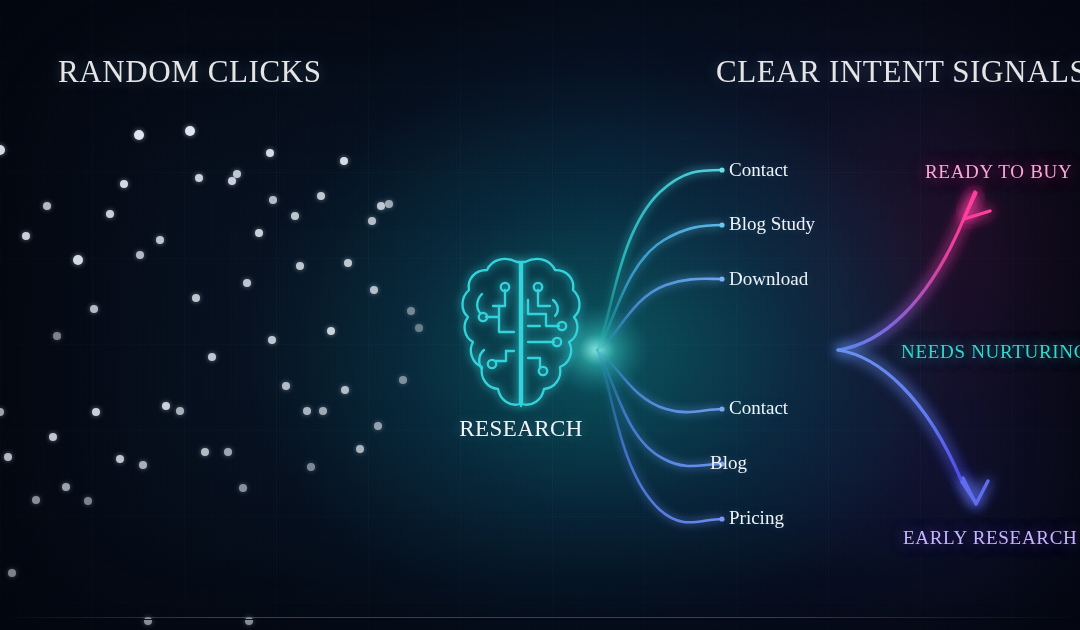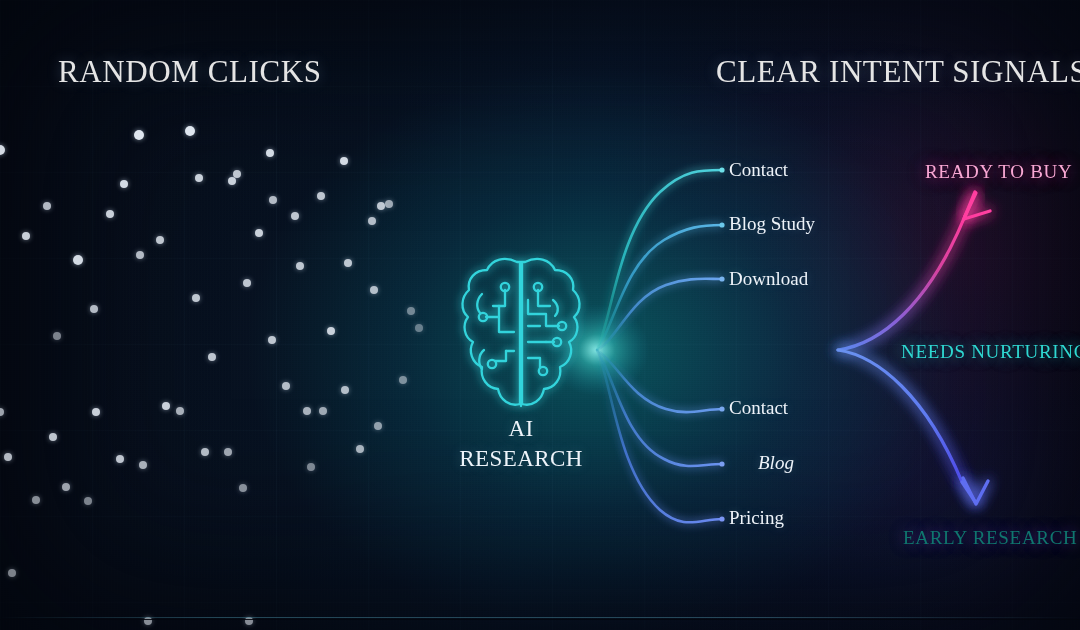--- a/index.html
+++ b/index.html
@@ -118,21 +118,21 @@
   }
   #outcome-nurturing {
     left: 901px;
     top: 341px;
     color: #2fd8d2;
     text-shadow: 0 0 14px rgba(47,216,210,0.55), 0 0 28px rgba(47,216,210,0.22);
   }
   #outcome-early {
     left: 903px;
     top: 527px;
-    color: #0f766e;
+    color: #c4b5fd;
     text-shadow: 0 0 14px rgba(138,92,240,0.55), 0 0 28px rgba(138,92,240,0.22);
   }
   svg { display: block; }
   #vector-layer { position: absolute; inset: 0; }
 </style>
 </head>
 <body>
 
 <div id="stage">
 
@@ -344,29 +344,28 @@
       <circle cx="81" cy="117" r="4.2"></circle>
       <path d="M91,46 C97,51 97,58 93,62"></path>
       <circle cx="91" cy="43" r="0.01"></circle>
     </g>
   </svg>
 
   <div class="heading" id="heading-left">RANDOM CLICKS</div>
   <div class="heading" id="heading-right">CLEAR INTENT SIGNALS</div>
 
   <div id="brain-label">
-    <div>AI</div>
     <div>RESEARCH</div>
   </div>
 
   <div class="node-label" style="left:729px; top:159px;">Contact</div>
   <div class="node-label" style="left:729px; top:213px;">Blog Study</div>
   <div class="node-label" style="left:729px; top:268px;">Download</div>
   <div class="node-label" style="left:729px; top:397px;">Contact</div>
-  <div class="node-label" style="left:758px; top:452px;font-style:italic;">Blog</div>
+  <div class="node-label" style="left:710px; top:452px;">Blog</div>
   <div class="node-label" style="left:729px; top:507px;">Pricing</div>
 
   <div class="outcome-label" id="outcome-ready">READY TO BUY</div>
   <div class="outcome-label" id="outcome-nurturing">NEEDS NURTURING</div>
   <div class="outcome-label" id="outcome-early">EARLY RESEARCH</div>
 
   <div class="edge-line" style="top:617px; background:linear-gradient(to right, rgba(40,80,100,0.0), rgba(60,120,140,0.55) 20%, rgba(70,130,150,0.5) 70%, rgba(40,80,100,0.0));"></div>
   <div class="edge-line" style="top:619px; background:rgba(3,7,14,0.9);"></div>
 
 </div>

